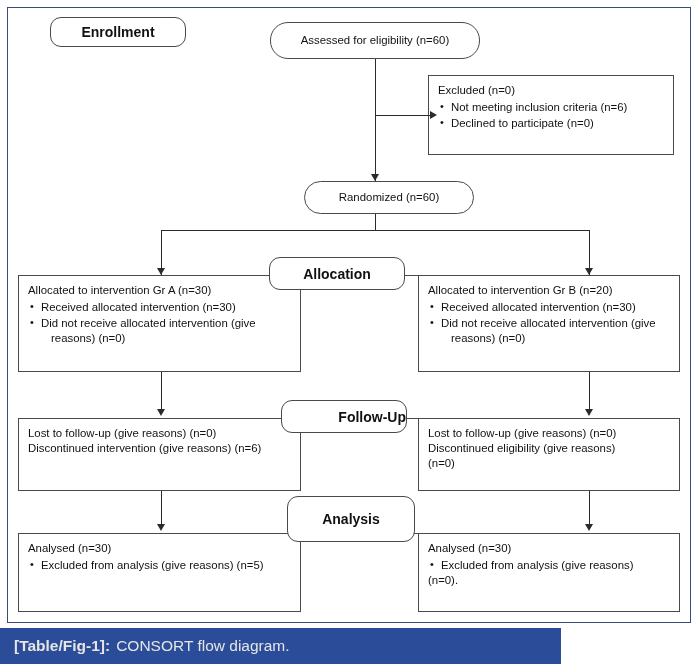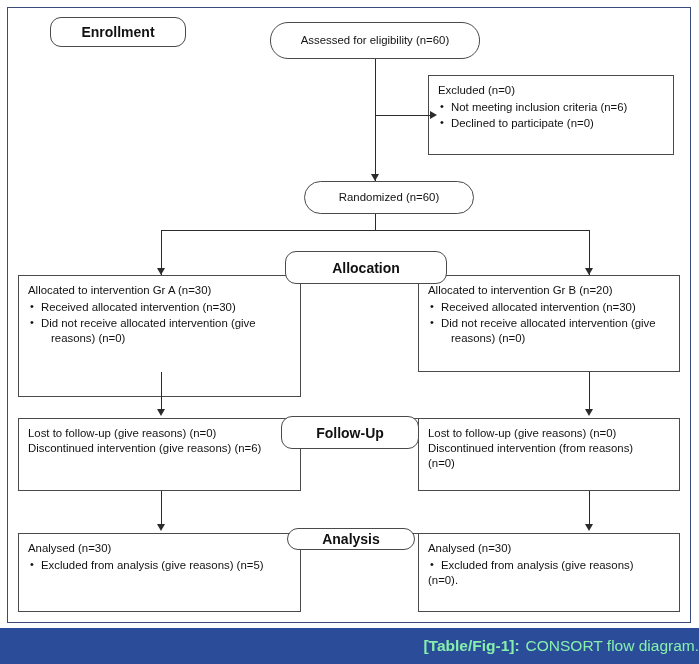--- a/index.html
+++ b/index.html
@@ -120,28 +120,27 @@
     border-top: 4.5px solid transparent;
     border-bottom: 4.5px solid transparent;
     border-left: 7px solid #2b2b2b;
     z-index: 2;
   }
   
   .caption-bar {
     position: absolute;
     left: 0;
     top: 628px;
-    width: 699px;
+    width: 561px;
     height: 36px;
     background: #2b4c99;
     display: flex;
     align-items: center;
-    color: #86efac;
+    color: #e5e5e5;
     font-size: 15.5px;
-    justify-content: flex-end;
   }
   .caption-bar .cap-label {
     font-weight: bold;
     padding-left: 14px;
   }
   .caption-bar .cap-text {
     font-weight: normal;
     padding-left: 6px;
   }
 </style>
@@ -180,25 +179,25 @@
 
   <div class="vline" style="left:375px; top:214px; height:16px;"></div>
   <div class="hline" style="left:161px; top:230px; width:429px;"></div>
   <div class="vline" style="left:161px; top:230px; height:45px;"></div>
   <div class="arrow-down" style="left:156.5px; top:268px;"></div>
   <div class="vline" style="left:589px; top:230px; height:45px;"></div>
   <div class="arrow-down" style="left:584.5px; top:268px;"></div>
 
   <div class="hline section-rule" style="left:18px; top:275px; width:662px;"></div>
 
-  <div class="pill" style="left:269px; top:251px; width:162px; height:33px;margin-left:16px;">
+  <div class="pill" style="left:269px; top:257px; width:136px; height:33px;">
     <span>Allocation</span>
   </div>
 
-  <div class="box" style="left:18px; top:275px; width:283px; height:122px;">
+  <div class="box" style="left:18px; top:275px; width:283px; height:97px;">
     <span class="title-line">Allocated to intervention Gr A (n=30)</span>
     <ul class="bullets">
       <li>Received allocated intervention (n=30)</li>
       <li>
         <span>Did not receive allocated intervention (give</span>
         <span class="cont">reasons) (n=0)</span>
       </li>
     </ul>
   </div>
 
@@ -213,43 +212,43 @@
     </ul>
   </div>
 
   <div class="vline" style="left:161px; top:372px; height:42px;"></div>
   <div class="arrow-down" style="left:156.5px; top:409px;"></div>
   <div class="vline" style="left:589px; top:372px; height:42px;"></div>
   <div class="arrow-down" style="left:584.5px; top:409px;"></div>
 
   <div class="hline section-rule" style="left:18px; top:418px; width:662px;"></div>
 
-  <div class="pill" style="left:281px; top:416px; width:138px; height:33px;">
+  <div class="pill" style="left:281px; top:400px; width:126px; height:33px;justify-content:flex-end;">
     <span>Follow-Up</span>
   </div>
 
   <div class="box" style="left:18px; top:418px; width:283px; height:73px;">
     <span class="plain-line">Lost to follow-up (give reasons) (n=0)</span>
     <span class="plain-line">Discontinued intervention (give reasons) (n=6)</span>
   </div>
 
   <div class="box" style="left:418px; top:418px; width:262px; height:73px;">
     <span class="plain-line">Lost to follow-up (give reasons) (n=0)</span>
-    <span class="plain-line">Discontinued intervention (from reasons)</span>
+    <span class="plain-line">Discontinued eligibility (give reasons)</span>
     <span class="plain-line">(n=0)</span>
   </div>
 
   <div class="vline" style="left:161px; top:491px; height:37px;"></div>
   <div class="arrow-down" style="left:156.5px; top:524px;"></div>
   <div class="vline" style="left:589px; top:491px; height:37px;"></div>
   <div class="arrow-down" style="left:584.5px; top:524px;"></div>
 
   <div class="hline section-rule" style="left:18px; top:533px; width:662px;"></div>
 
-  <div class="pill" style="left:287px; top:528px; width:128px; height:22px;">
+  <div class="pill" style="left:287px; top:496px; width:128px; height:46px;">
     <span>Analysis</span>
   </div>
 
   <div class="box" style="left:18px; top:533px; width:283px; height:79px;">
     <span class="title-line">Analysed (n=30)</span>
     <ul class="bullets">
       <li>
         <span>Excluded from analysis (give reasons) (n=5)</span>
       </li>
     </ul>

